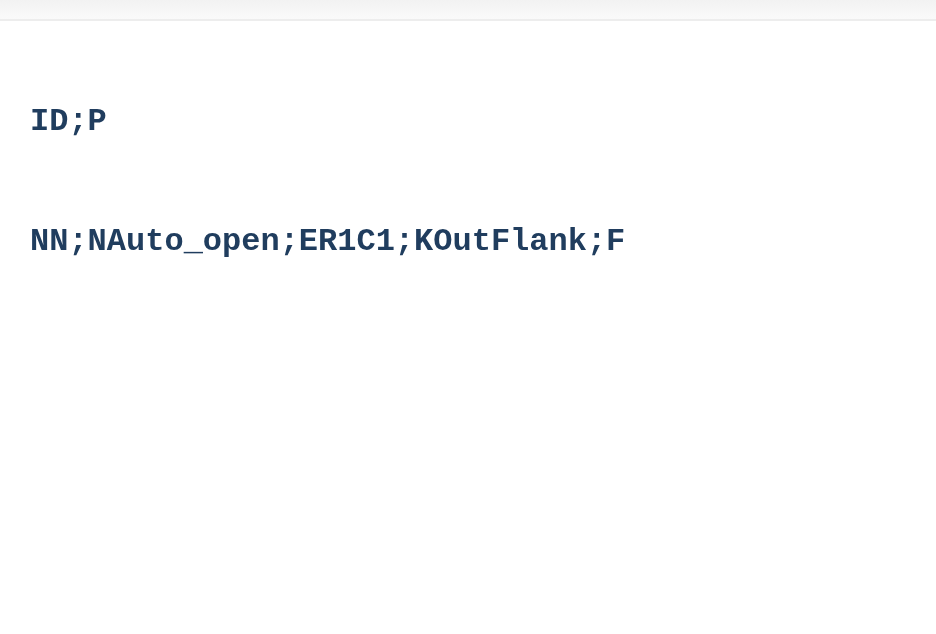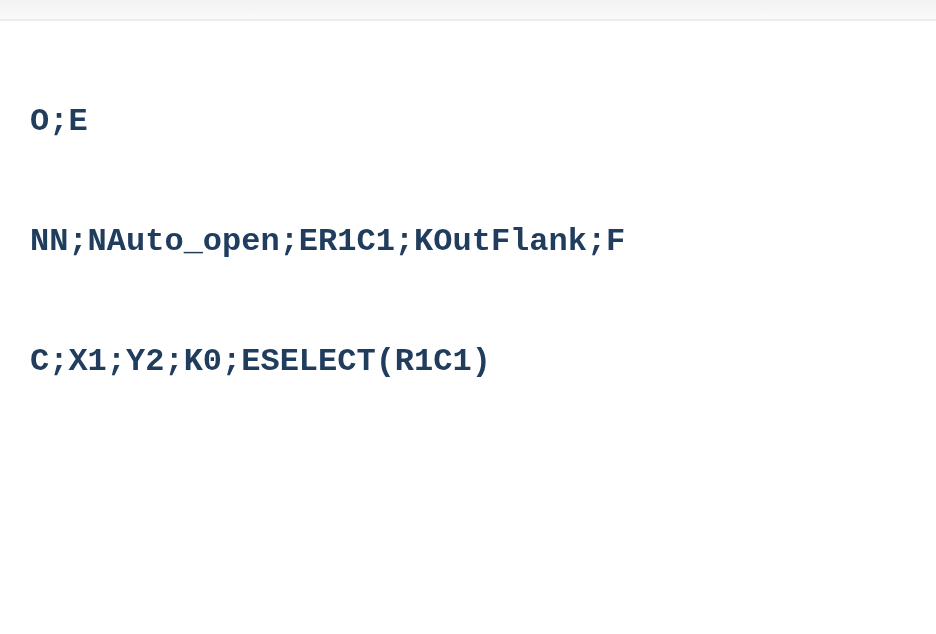--- a/index.html
+++ b/index.html
@@ -32,23 +32,22 @@
   .code-line {
     height: 40px;
   }
 </style>
 </head>
 <body>
 
 <div>
   <div class="top-edge"></div>
   <div class="code-block">
-    <div class="code-line">O;E</div>
+    <div class="code-line">ID;P</div>
     <div class="code-line">NN;NAuto_open;ER1C1;KOutFlank;F</div>
-    <div class="code-line">C;X1;Y2;K0;ESELECT(R1C1)</div>
     
     
     
     
     
     
     
     
     
     

